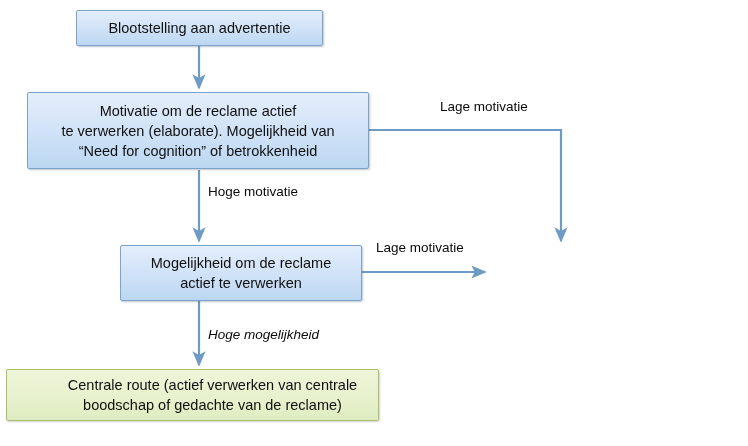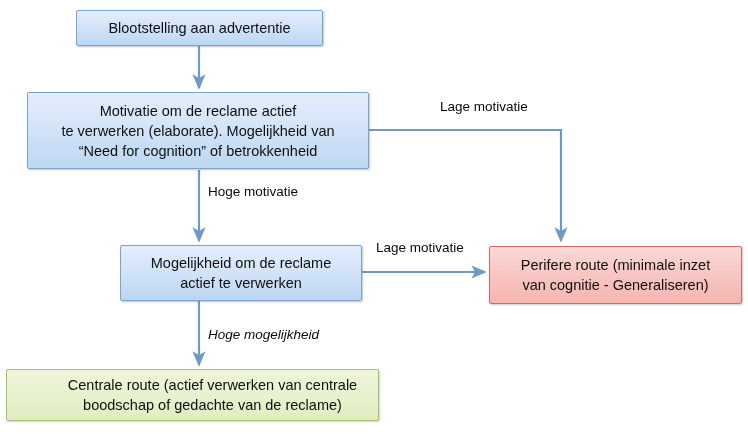--- a/index.html
+++ b/index.html
@@ -111,24 +111,20 @@
     <span class="node-text">Motivatie om de reclame actief
 te verwerken (elaborate). Mogelijkheid van
 “Need for cognition” of betrokkenheid</span>
   </div>
 
   <div class="node blue" id="node-ability">
     <span class="node-text">Mogelijkheid om de reclame
 actief te verwerken</span>
   </div>
 
-  <div class="node pink" id="node-peripheral">
-    <span class="node-text">Perifere route (minimale inzet
-van cognitie - Generaliseren)</span>
-  </div>
 
   <div class="node green" id="node-central">
     <span class="node-text">Centrale route (actief verwerken van centrale
 boodschap of gedachte van de reclame)</span>
   </div>
 
   <span class="edge-label" id="label-low-motivation-top">Lage motivatie</span>
 
   <span class="edge-label" id="label-high-motivation">Hoge motivatie</span>
 

